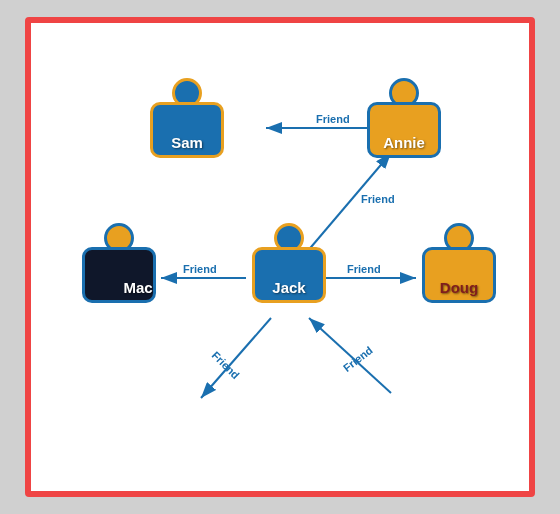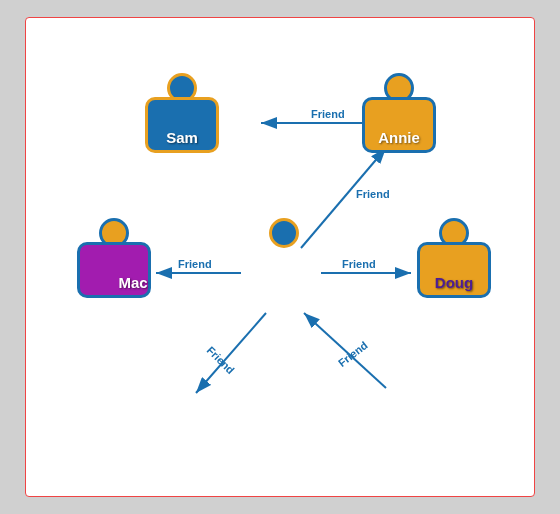--- a/index.html
+++ b/index.html
@@ -9,21 +9,21 @@
       background: #d0d0d0;
       display: flex;
       align-items: center;
       justify-content: center;
       font-family: Arial, sans-serif;
     }
     .canvas {
       width: 510px;
       height: 480px;
       background: white;
-      border: 1px solid #ef4444;
+      border: 6px solid #ef4444;
       border-radius: 4px;
       position: relative;
     }
     .node {
       position: absolute;
       display: flex;
       flex-direction: column;
       align-items: center;
       width: 80px;
     }
@@ -119,20 +119,23 @@
   <div class="arrow-label" style="left:285px; top:90px">Friend</div>
   <div class="arrow-label" style="left:330px; top:170px">Friend</div>
   <div class="arrow-label" style="left:152px; top:240px">Friend</div>
   <div class="arrow-label" style="left:316px; top:240px">Friend</div>
   <div class="arrow-label" style="left:178px; top:336px; transform:rotate(45deg)">Friend</div>
   <div class="arrow-label" style="left:310px; top:330px; transform:rotate(-38deg)">Friend</div>
 
   <div class="node blue-node" style="left:218px; top:200px">
     <div class="person-icon">
       <div class="person-head blue-node" style="border-color:#e8a020; background:#1a6faf;"></div>
+      <div class="person-body blue-node">
+        <span class="node-label">Jack</span>
+      </div>
     </div>
   </div>
 
   <div class="node blue-node" style="left:116px; top:55px">
     <div class="person-icon">
       <div class="person-head" style="border-color:#e8a020; background:#1a6faf;"></div>
       <div class="person-body" style="background:#1a6faf; border-color:#e8a020;">
         <span class="node-label">Sam</span>
       </div>
     </div>
@@ -143,29 +146,29 @@
       <div class="person-head" style="border-color:#1a6faf; background:#e8a020;"></div>
       <div class="person-body" style="background:#e8a020; border-color:#1a6faf;">
         <span class="node-label" style="color:white">Annie</span>
       </div>
     </div>
   </div>
 
   <div class="node orange-node" style="left:48px; top:200px">
     <div class="person-icon">
       <div class="person-head" style="border-color:#1a6faf; background:#e8a020;"></div>
-      <div class="person-body" style="background:#a21caf; border-color:#1a6faf;padding-left:38px;">
+      <div class="person-body" style="background:#0f172a; border-color:#1a6faf;padding-left:38px;">
         <span class="node-label" style="color:white">Mac</span>
       </div>
     </div>
   </div>
 
   <div class="node orange-node" style="left:388px; top:200px">
     <div class="person-icon">
       <div class="person-head" style="border-color:#1a6faf; background:#e8a020;"></div>
       <div class="person-body" style="background:#e8a020; border-color:#1a6faf;">
-        <span class="node-label" style="color:#4c1d95">Doug</span>
+        <span class="node-label" style="color:#7f1d1d">Doug</span>
       </div>
     </div>
   </div>
 
 
 </div>
 
 </body></html>

